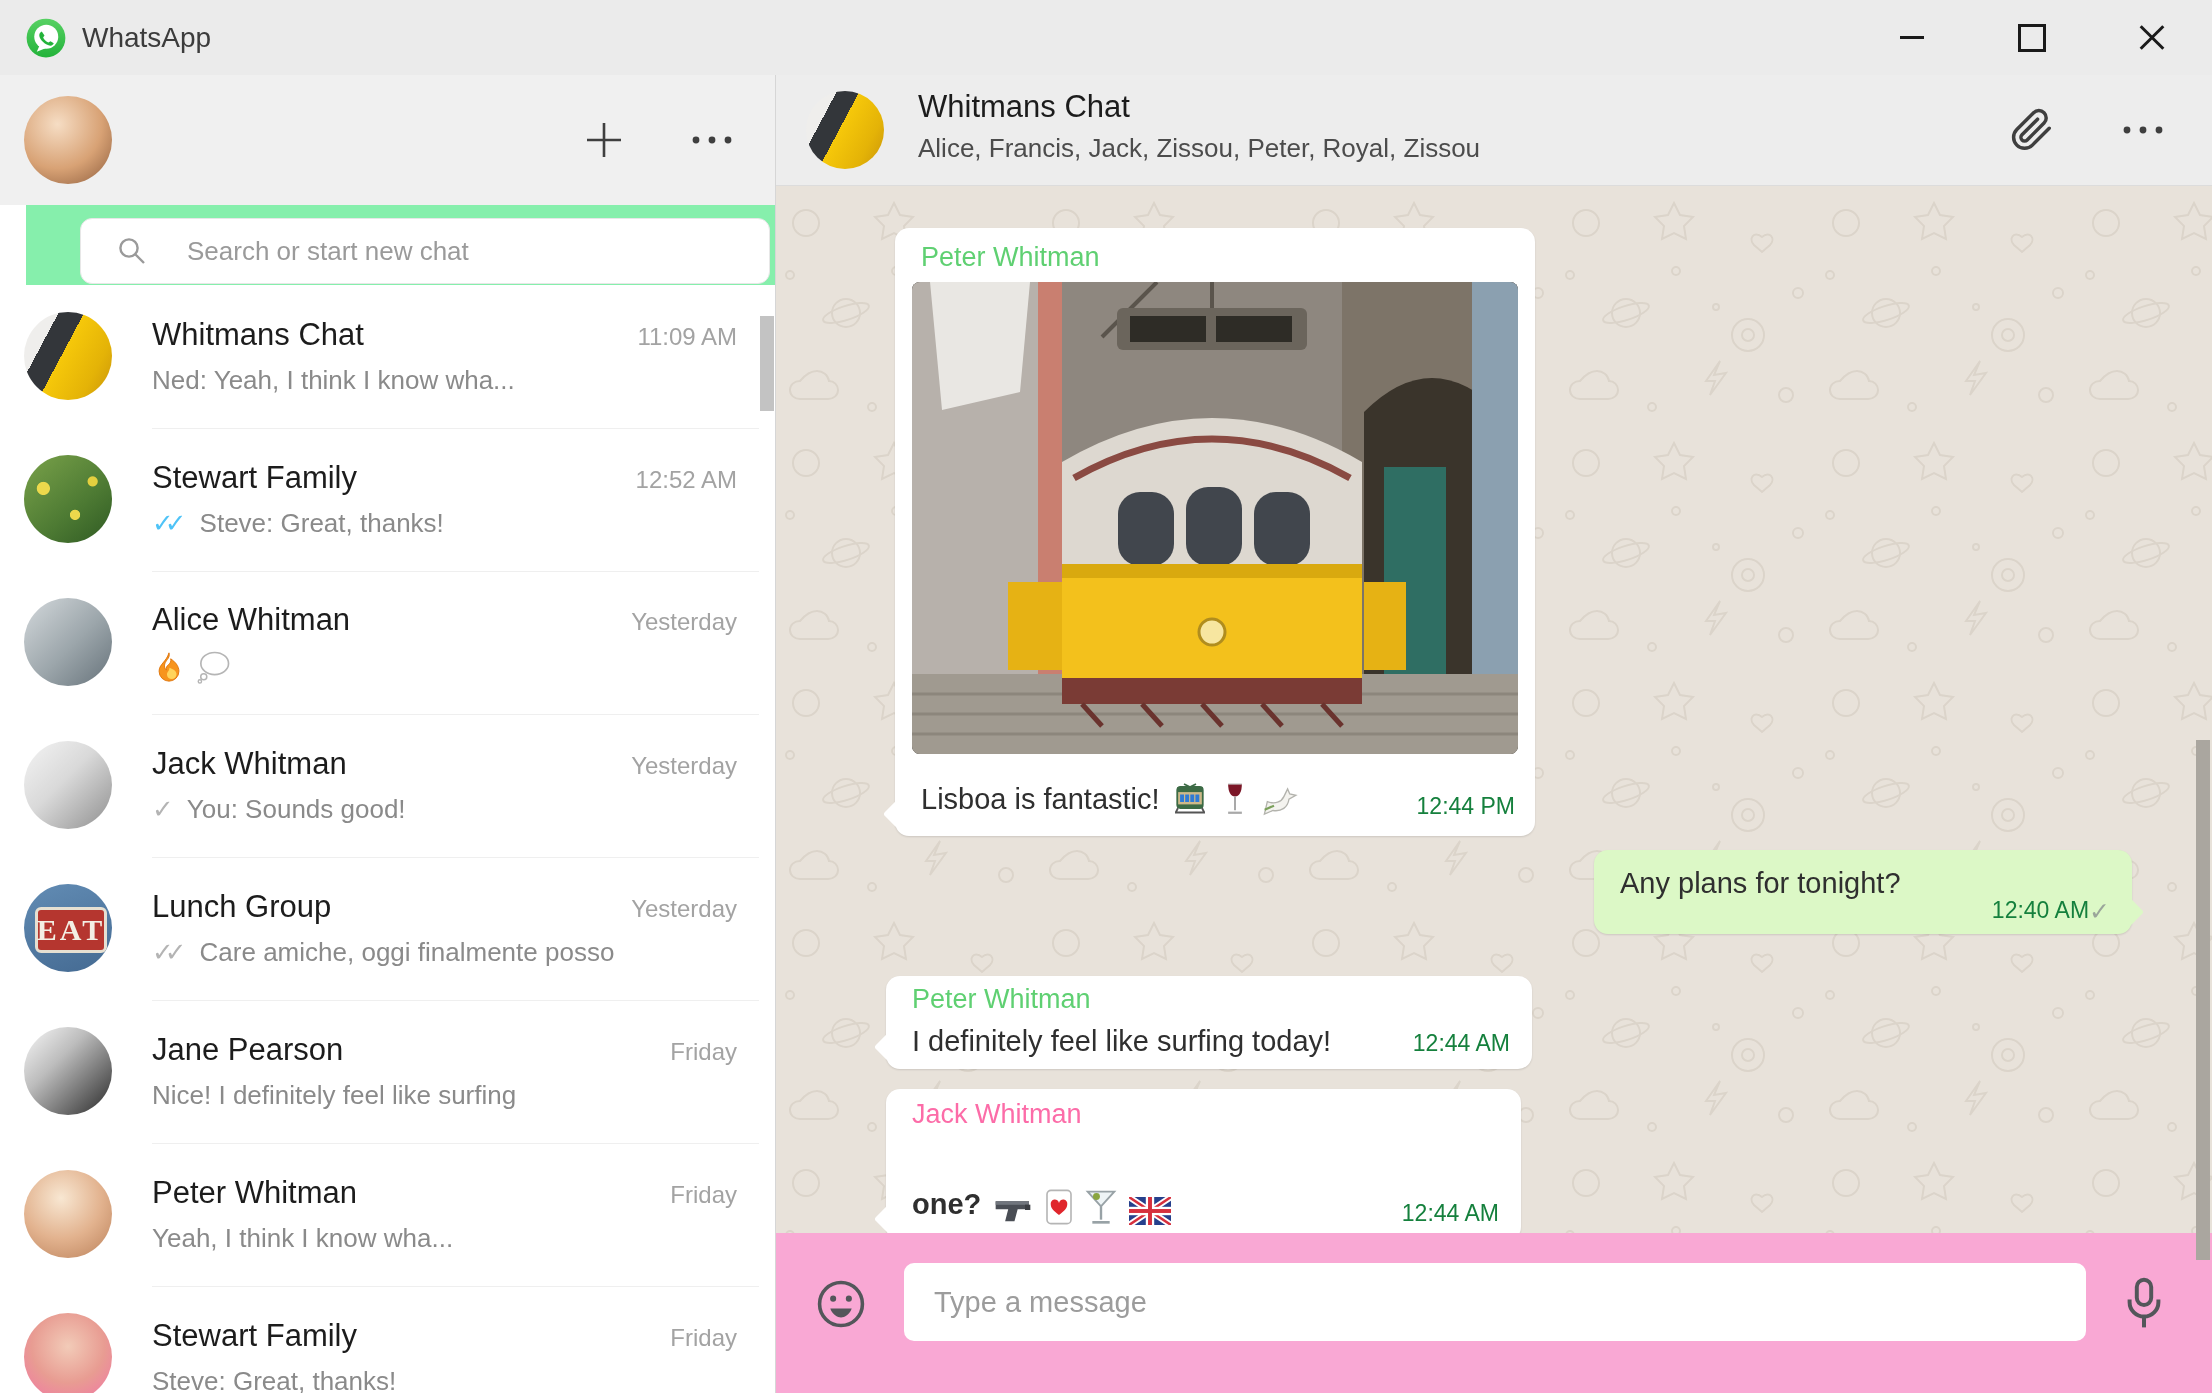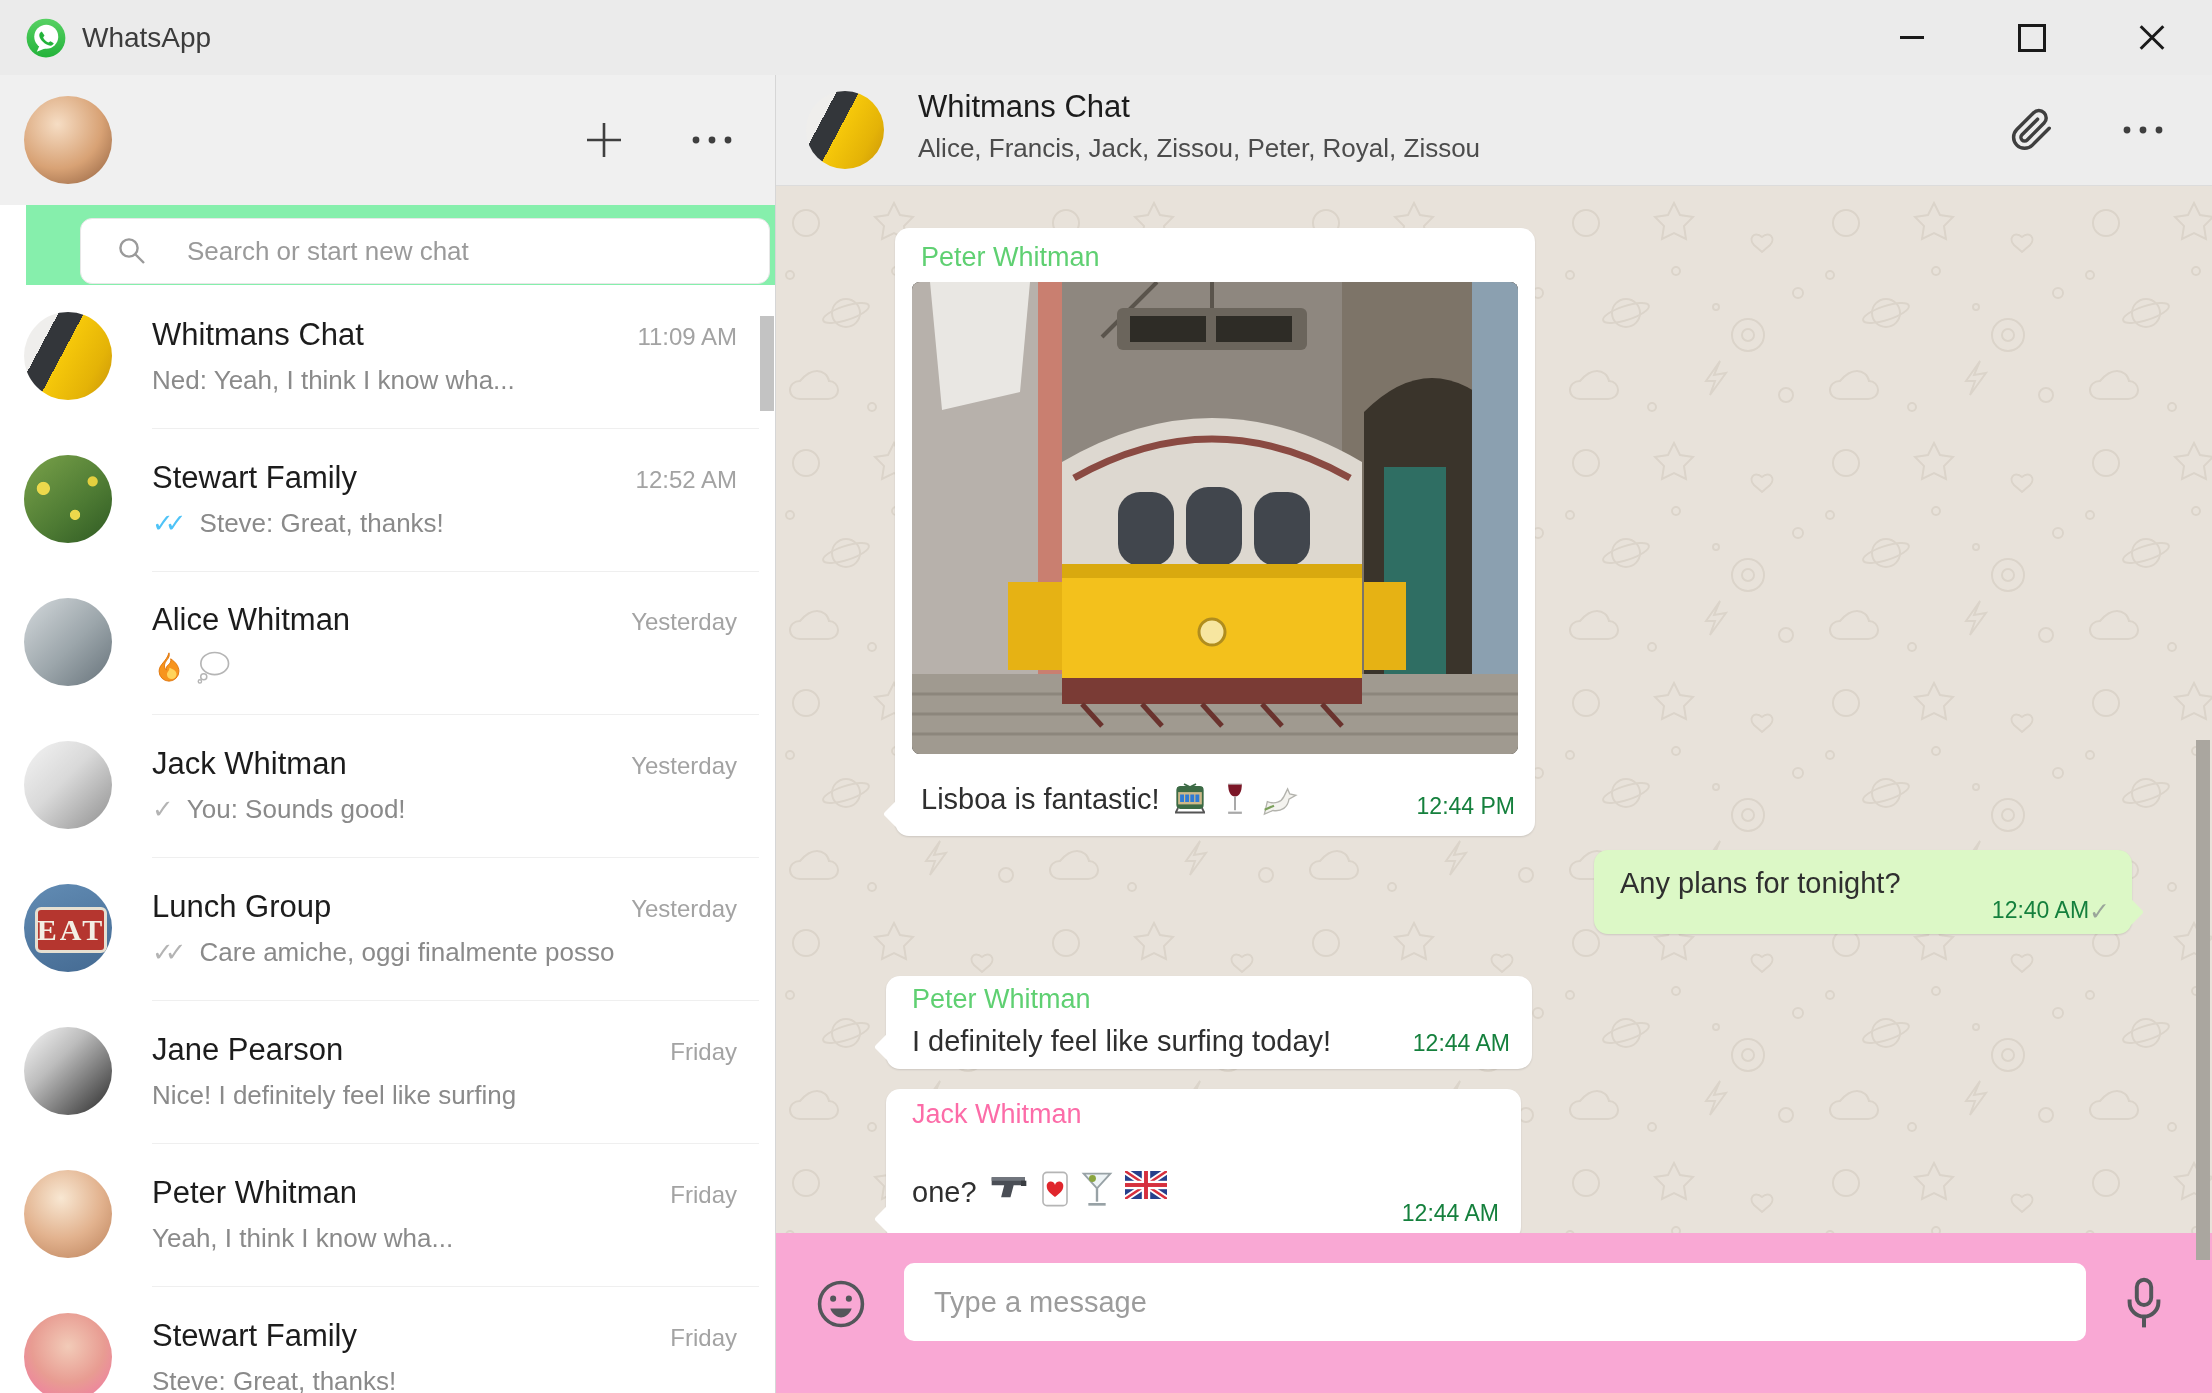--- a/index.html
+++ b/index.html
@@ -86,21 +86,21 @@
   .m2 .msg-text{position:absolute;left:26px;top:12px;}
   .m2 .time-row{position:absolute;right:22px;bottom:8px;display:flex;align-items:flex-start;}
   .m2 .out-tick{font-size:25px;color:#9aa59a;}
   .m3{left:110px;top:791px;width:646px;height:93px;}
   .m3 .sender{position:absolute;left:26px;top:8px;}
   .m3 .msg-text{position:absolute;left:26px;top:44px;}
   .m3 .msg-time{position:absolute;right:22px;bottom:12px;}
   .m4{left:110px;top:904px;width:635px;height:152px;}
   .m4 .sender{position:absolute;left:26px;top:10px;}
   .m4 .line1{position:absolute;left:26px;top:48px;white-space:nowrap;}
-  .m4 .line2{position:absolute;left:26px;top:82px;display:flex;align-items:flex-start;gap:12px;}
+  .m4 .line2{position:absolute;left:26px;top:94px;display:flex;align-items:flex-end;gap:12px;font-weight:bold;}
   .m4 .msg-time{position:absolute;right:22px;bottom:14px;}
   .emoji{display:inline-flex;align-items:center;}
   .chat-scrollbar{position:absolute;right:2px;top:555px;width:14px;height:520px;background:#aaa69f;z-index:6;}
   
   .composer{position:absolute;left:0;right:0;bottom:0;height:160px;background:#f9a8d4;padding-left:24px;}
   .composer .emoji-btn{position:absolute;left:40px;top:46px;}
   .composer .input-box{position:absolute;left:128px;top:30px;width:1182px;height:78px;background:#fff;border-radius:10px;display:flex;align-items:center;}
   .composer input{border:none;outline:none;margin-left:28px;font-size:29px;color:#444;width:1100px;background:transparent;font-family:inherit;}
   .composer input::placeholder{color:#9c9c9c;}
   .composer .mic-btn{position:absolute;right:48px;top:44px;}

